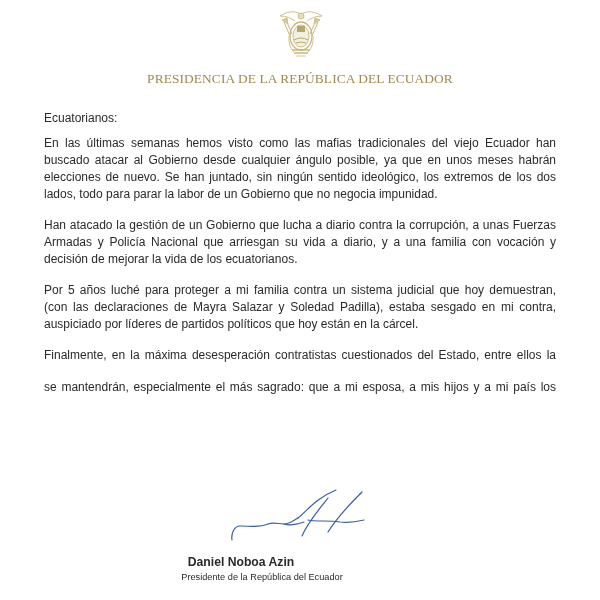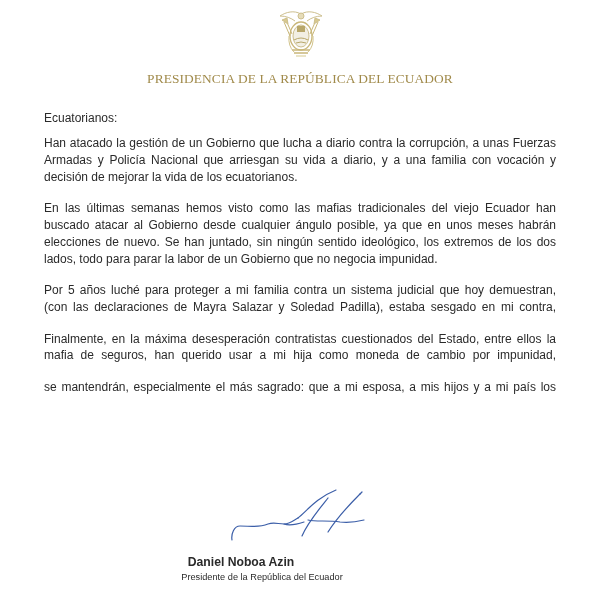--- a/index.html
+++ b/index.html
@@ -56,40 +56,40 @@
     </g>
   </svg>
 </div>
 
 <div class="org-title">PRESIDENCIA DE LA REPÚBLICA DEL ECUADOR</div>
 
 <div class="letter">
   <p class="salutation">Ecuatorianos:</p>
 
   <p>
-    <span class="line">Han atacado la gestión de un Gobierno que lucha a diario contra la corrupción, a unas Fuerzas</span>
-    <span class="line">Armadas y Policía Nacional que arriesgan su vida a diario, y a una familia con vocación y</span>
-    <span class="line last">decisión de mejorar la vida de los ecuatorianos.</span>
-  </p>
-
-  <p>
     <span class="line">En las últimas semanas hemos visto como las mafias tradicionales del viejo Ecuador han</span>
     <span class="line">buscado atacar al Gobierno desde cualquier ángulo posible, ya que en unos meses habrán</span>
     <span class="line">elecciones de nuevo. Se han juntado, sin ningún sentido ideológico, los extremos de los dos</span>
     <span class="line last">lados, todo para parar la labor de un Gobierno que no negocia impunidad.</span>
   </p>
 
   <p>
+    <span class="line">Han atacado la gestión de un Gobierno que lucha a diario contra la corrupción, a unas Fuerzas</span>
+    <span class="line">Armadas y Policía Nacional que arriesgan su vida a diario, y a una familia con vocación y</span>
+    <span class="line last">decisión de mejorar la vida de los ecuatorianos.</span>
+  </p>
+
+  <p>
     <span class="line">Por 5 años luché para proteger a mi familia contra un sistema judicial que hoy demuestran,</span>
     <span class="line">(con las declaraciones de Mayra Salazar y Soledad Padilla), estaba sesgado en mi contra,</span>
+    <span class="line last">auspiciado por líderes de partidos políticos que hoy están en la cárcel.</span>
   </p>
 
   <p>
     <span class="line">Finalmente, en la máxima desesperación contratistas cuestionados del Estado, entre ellos la</span>
-    <span class="line">mafia de seguros, han querido usar a mi hija como moneda de cambio por impunidad,</span>
   </p>
 
   <p>
     <span class="line">se mantendrán, especialmente el más sagrado: que a mi esposa, a mis hijos y a mi país los</span>
   </p>
 </div>
 
 <div class="signature">
   <svg width="150" height="56" viewBox="0 0 150 56">
     <g fill="none" stroke="#3b5ea8" stroke-width="1.2" stroke-linecap="round">

